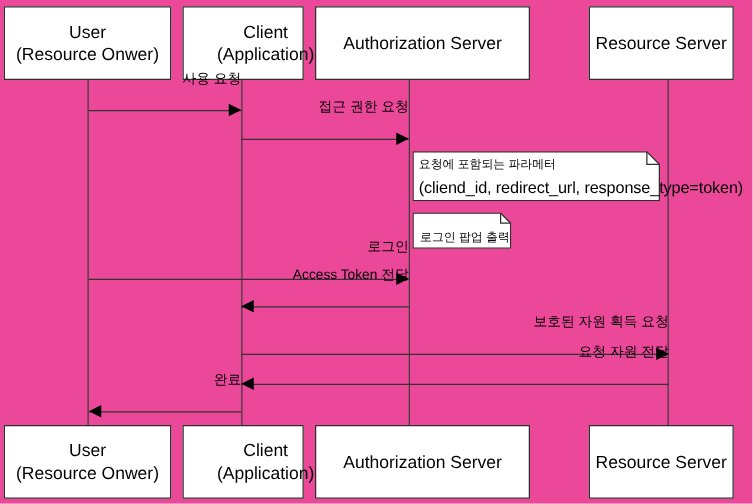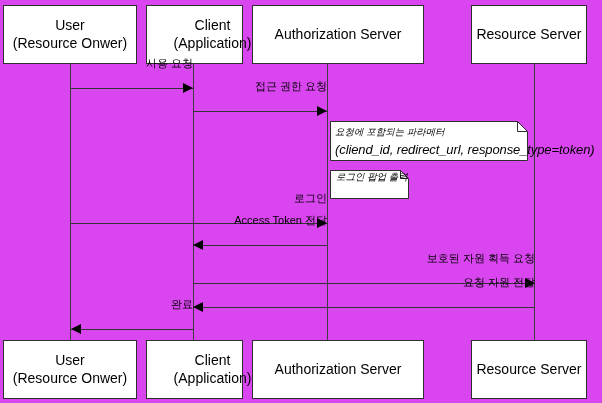--- a/index.html
+++ b/index.html
@@ -1,17 +1,17 @@
 <!DOCTYPE html>
 <html><head>
 <meta charset="utf-8">
 <style>
   html,body{margin:0;padding:0;background:#ffffff;}
   .stage{
-    position:relative;width:602px;height:403px;background:#d946ef;
+    position:relative;width:602px;height:403px;background:#ec4899;
     font-family:"Liberation Sans","DejaVu Sans",sans-serif;color:#000;overflow:hidden;
   }
   
   .actor{
     position:absolute;height:59px;box-sizing:border-box;
     border:1px solid #2e2e2e;background:#ffffff;
     display:flex;flex-direction:column;justify-content:center;align-items:center;
     text-align:center;font-size:14px;line-height:1.22;
   }
   .actor.top{top:5px;}
@@ -29,24 +29,24 @@
     position:absolute;left:0;right:0;bottom:17px;text-align:right;
     font-size:11px;line-height:1.25;white-space:nowrap;margin-top:38px;
   }
   .arrowhead{position:absolute;top:-5px;width:0;height:0;
     border-top:5px solid transparent;border-bottom:5px solid transparent;}
   .arrowhead.right{right:0;border-left:10px solid #000;}
   .arrowhead.left{left:0;border-right:10px solid #000;}
   
   .note{position:absolute;}
   .note svg{position:absolute;left:0;top:0;}
-  .note-text{position:absolute;left:0;top:0;right:0;bottom:0;padding:4px 5px;font-style:italic;}
+  .note-text{position:absolute;left:0;top:0;right:0;bottom:0;padding:4px 5px;}
   .note-l1{font-size:9.5px;line-height:1.55;white-space:nowrap;}
   .note-l2{font-size:13px;line-height:1.5;white-space:nowrap;letter-spacing:-0.1px;}
-  .note-single .note-text{display:flex;align-items:flex-start;padding:0 6px;border-radius:11px;}
+  .note-single .note-text{display:flex;align-items:flex-end;padding:0 6px;border-radius:11px;}
 </style>
 </head>
 <body>
 
 <div class="stage">
 
   <div class="lifeline" style="left:70px;"></div>
   <div class="lifeline" style="left:193px;"></div>
   <div class="lifeline" style="left:327px;"></div>
   <div class="lifeline" style="left:534px;"></div>

